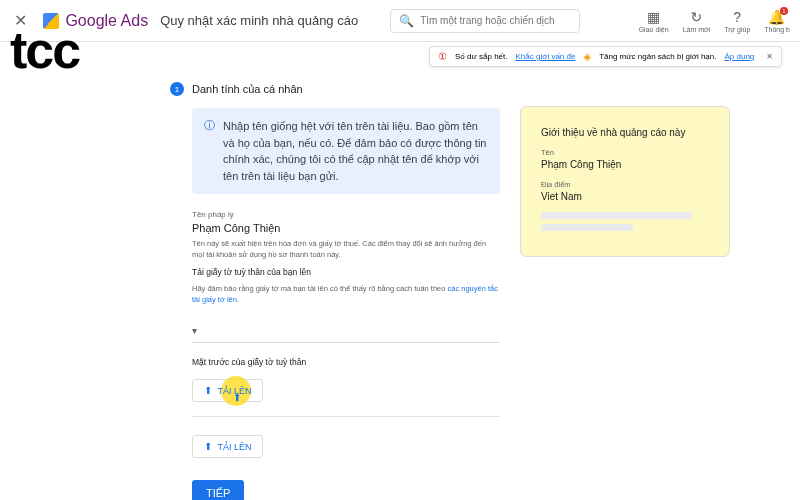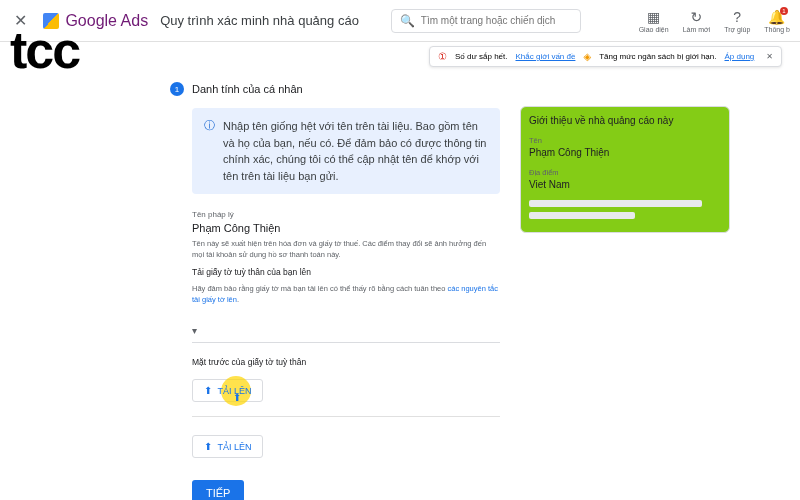--- a/index.html
+++ b/index.html
@@ -39,38 +39,38 @@
 .select-row { display: flex; justify-content: space-between; align-items: center; padding: 6px 0; border-bottom: 1px solid #dadce0; cursor: pointer; }
 .select-row .slabel { font-size: 8px; color: #5f6368; display: block; }
 .select-row .sval { font-size: 10px; color: #202124; }
 .select-row .chev { color: #5f6368; font-size: 10px; }
 .upload-btn { border: 1px solid #dadce0; border-radius: 3px; padding: 5px 11px; font-size: 9px; color: #1a73e8; background: #fff; cursor: pointer; display: inline-flex; align-items: center; gap: 5px; margin-top: 6px; position: relative; }
 .upload-btn .uic { font-size: 10px; }
 .highlight { position: absolute; width: 30px; height: 30px; background: rgba(255,214,0,0.7); border-radius: 50%; top: -4px; left: 28px; z-index: -1; }
 .cursor { position: absolute; top: 12px; left: 40px; font-size: 10px; }
 .continue-btn { background: #1a73e8; color: #fff; border: none; border-radius: 3px; padding: 7px 14px; font-size: 11px; font-weight: 500; cursor: pointer; margin-top: 22px; }
 .divider { border-top: 1px solid #e0e0e0; margin: 12px 0 12px 22px; }
-.side-card { width: 210px; background: #84cc16; border: 1px solid #dadce0; border-radius: 6px; padding: 8px; height: fit-content; margin-top: 24px; }
+.side-card { width: 210px; background: #fef9c3; border: 1px solid #dadce0; border-radius: 6px; padding: 20px; height: fit-content; margin-top: 24px; }
 .side-title { font-size: 10px; color: #202124; margin-bottom: 10px; }
 .side-label { font-size: 7.5px; color: #5f6368; margin-bottom: 2px; }
 .side-val { font-size: 10px; color: #202124; margin-bottom: 10px; }
 .skel { height: 7px; background: #e8eaed; border-radius: 2px; margin-bottom: 5px; }
 .skel.w1 { width: 90%; }
 .skel.w2 { width: 55%; }
 </style>
 </head>
 <body>
 
 <div class="header">
   <span class="close-x">✕</span>
   <div class="logo-area">
     <div class="ga-logo"></div>
     <span class="ga-text">Google Ads</span>
   </div>
-  <span class="title">Quy trình xác minh nhà quảng cáo</span>
+  <span class="title">Quy nhật xác minh nhà quảng cáo</span>
   <div class="search-box">
     <span class="sicon">🔍</span>
     <input type="text" placeholder="Tìm một trang hoặc chiến dịch" style="">
   </div>
   <div class="header-actions">
     <div class="haction">
       <span class="ic">▦</span>
       <span>Giao diện</span>
     </div>
     <div class="haction">

